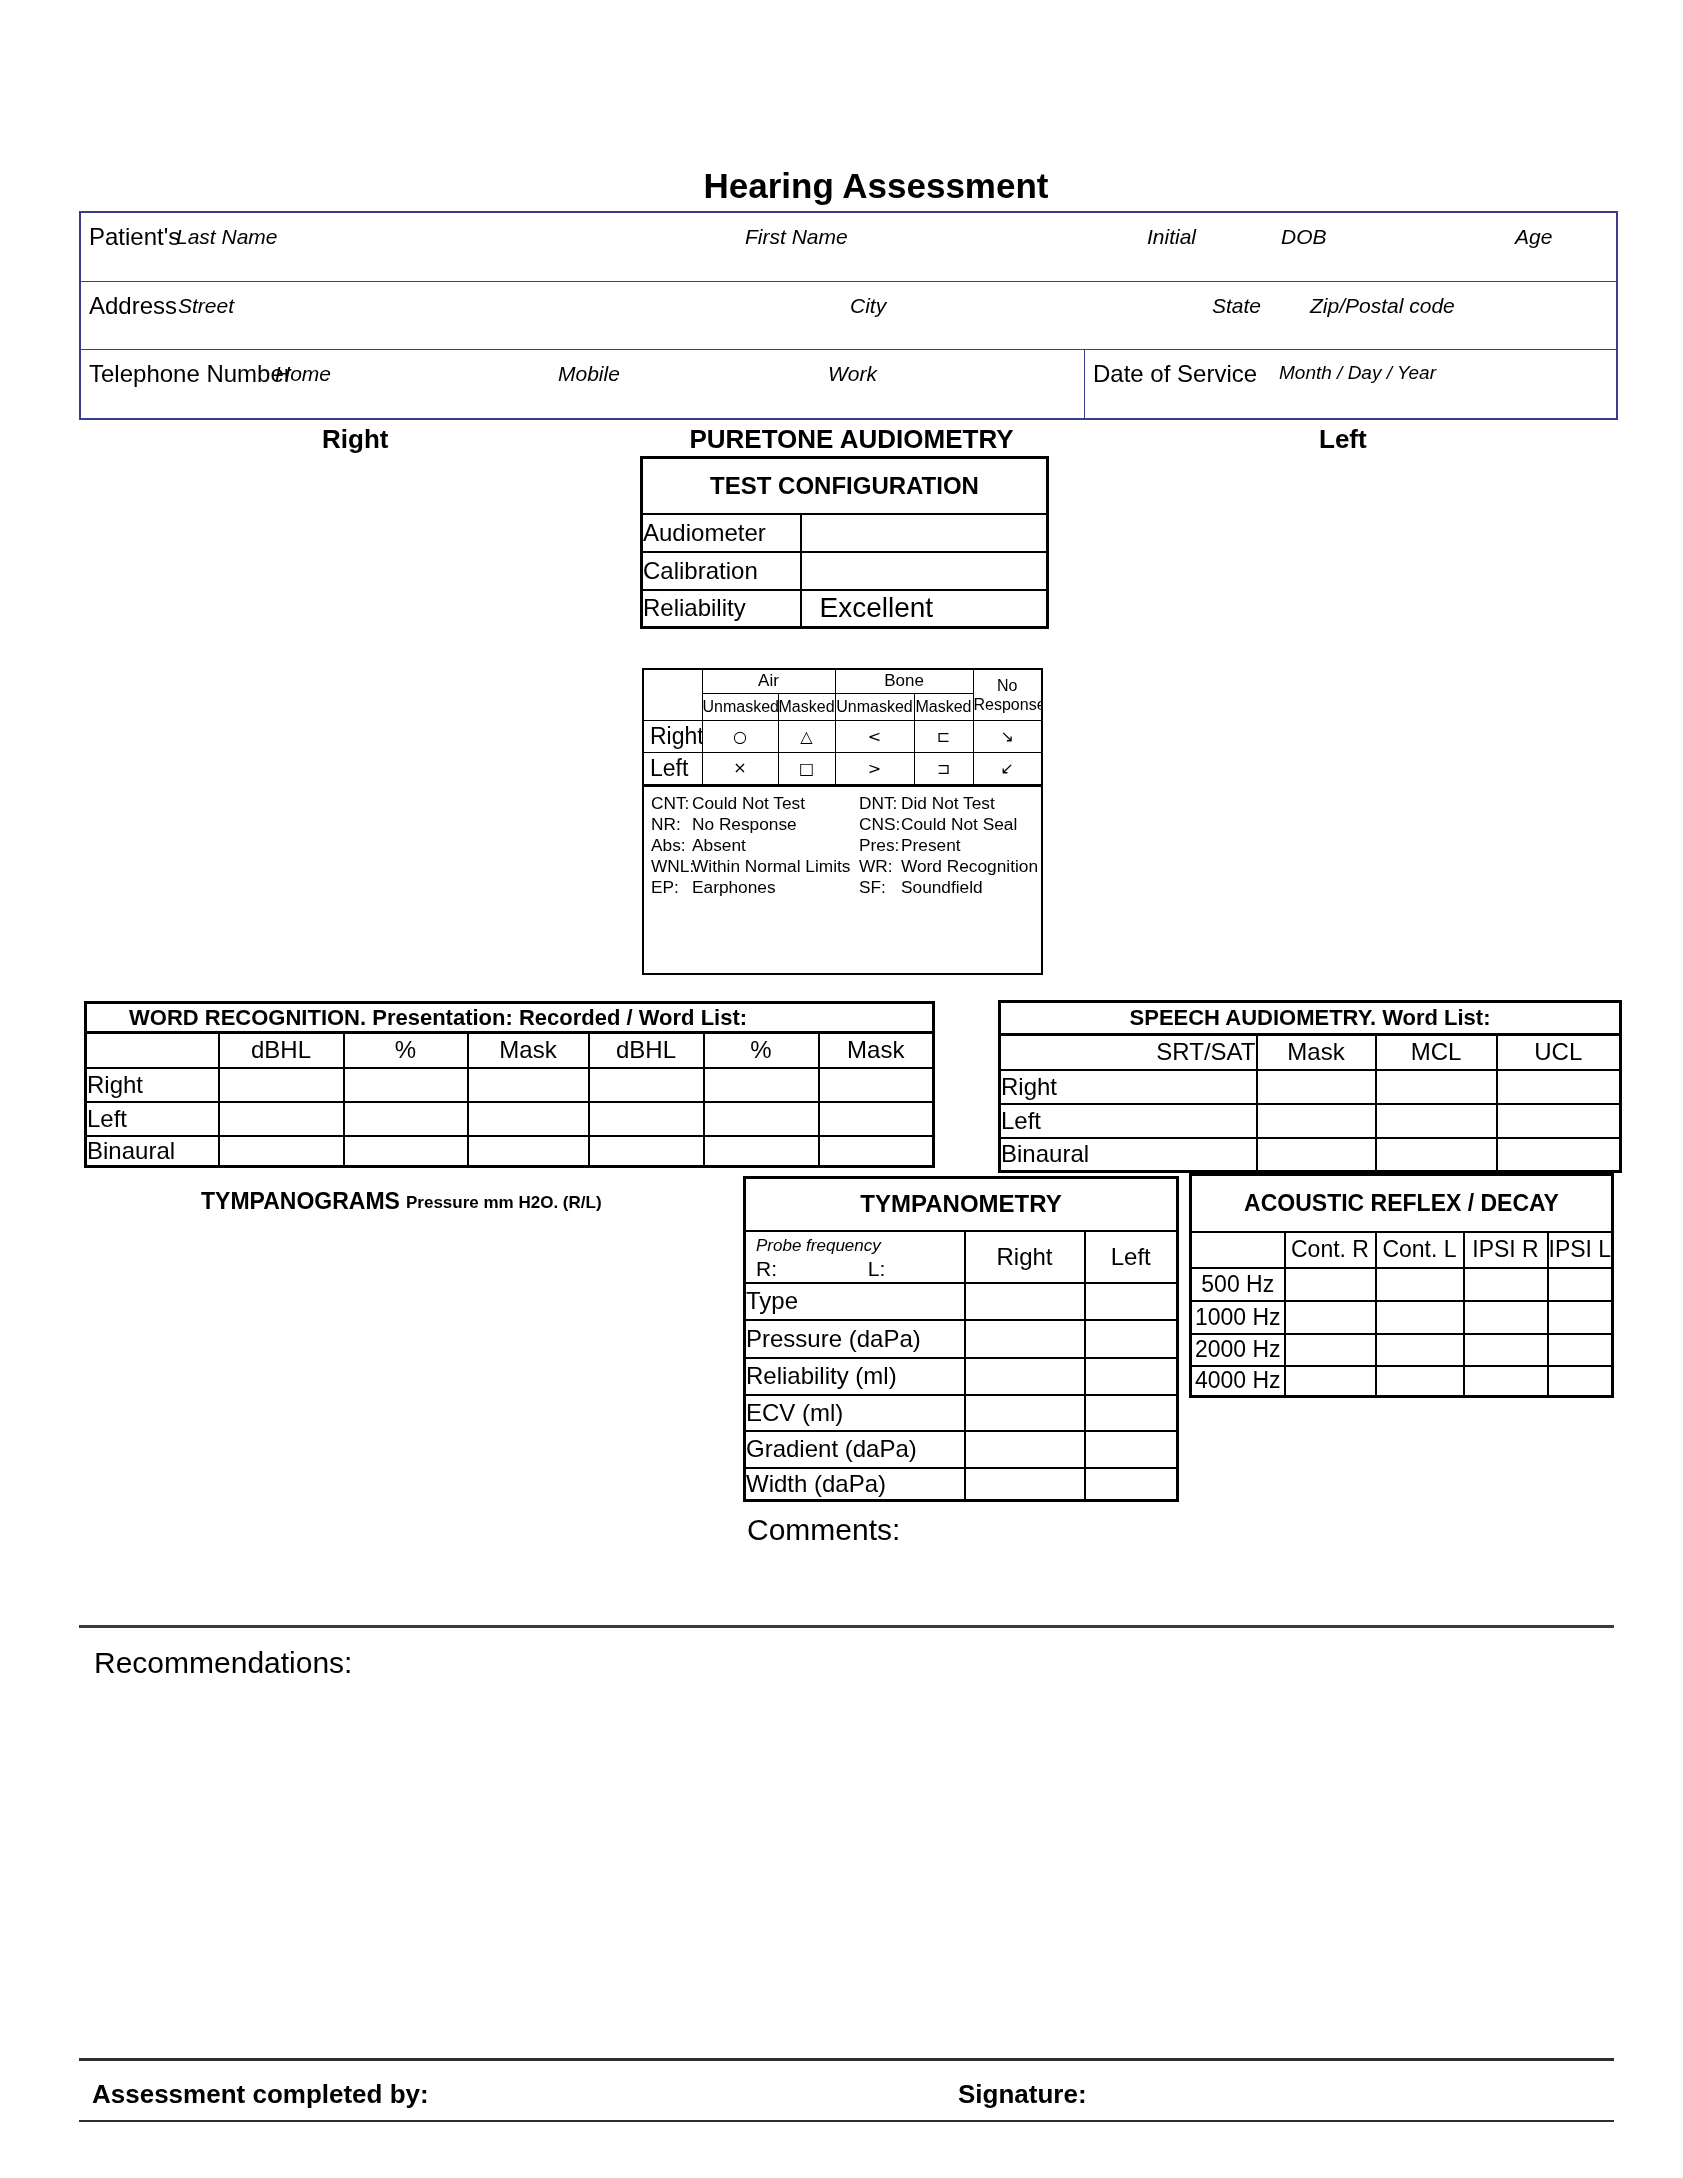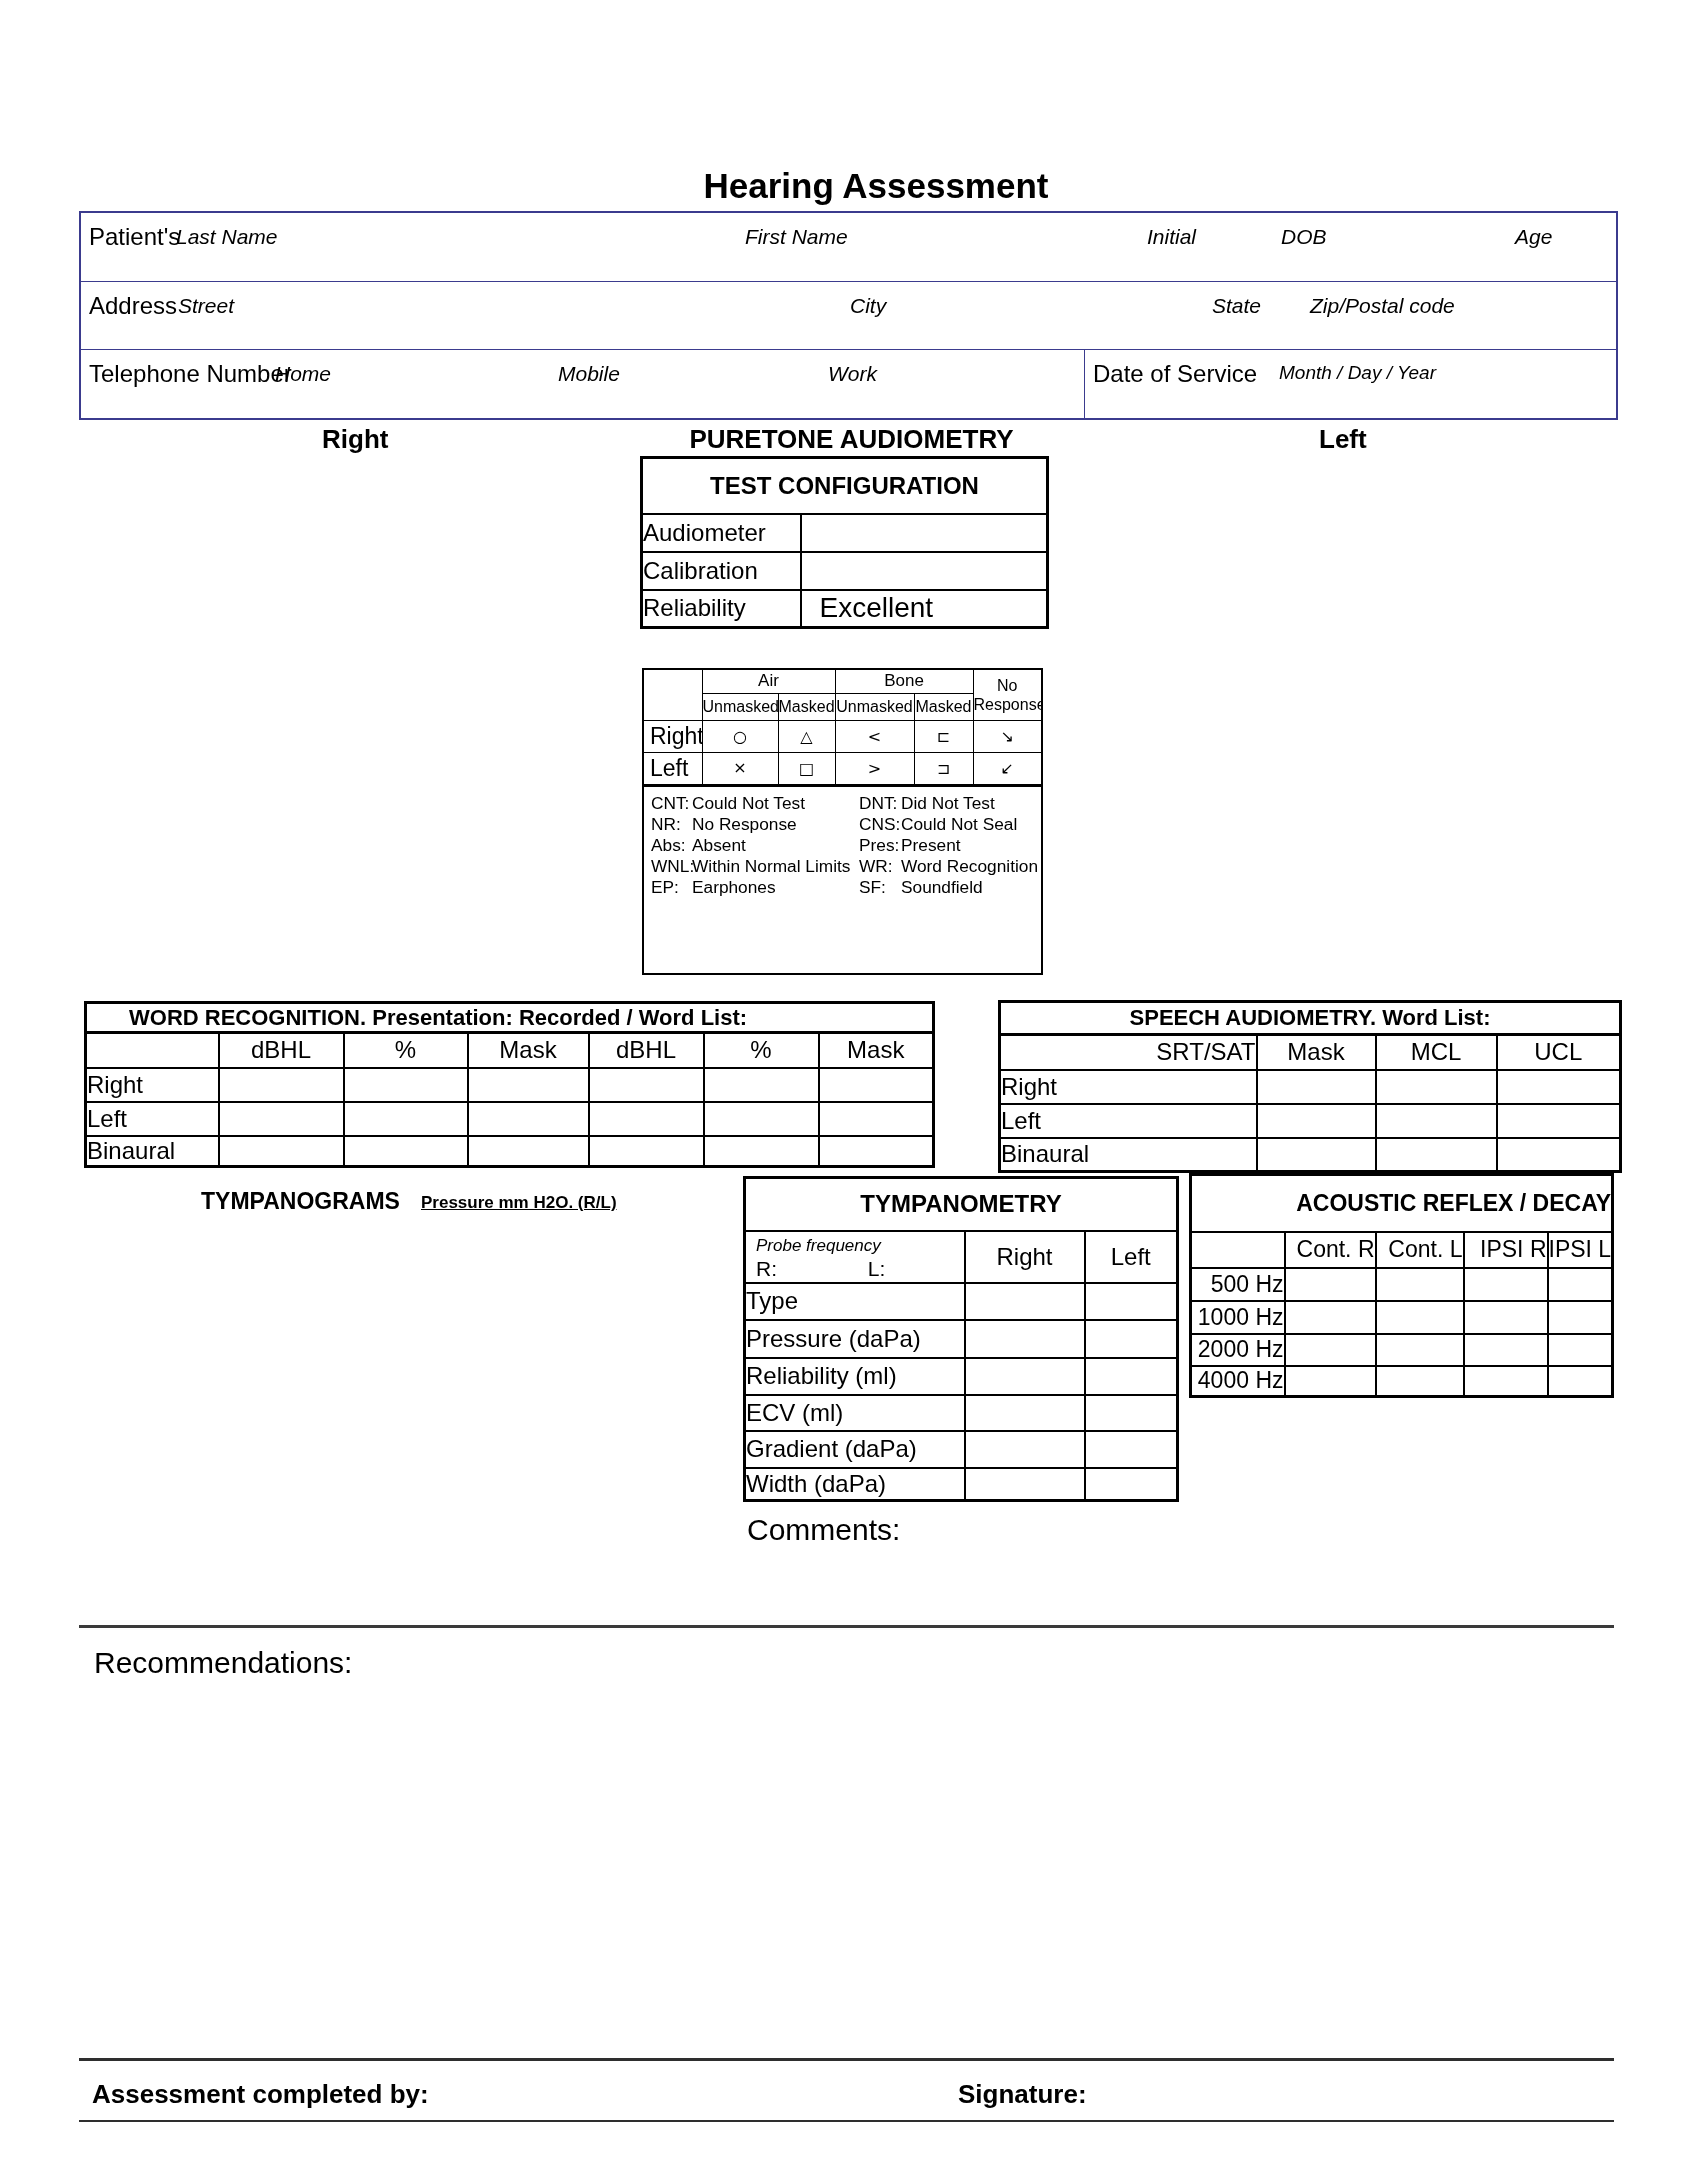--- a/index.html
+++ b/index.html
@@ -63,36 +63,36 @@
   .open-r{border-right:none !important;}
 
   
   #sp-table{left:998px;top:1000px;width:621px;}
   #sp-table col.c1{width:257px}#sp-table col.c2{width:119px}#sp-table col.c3{width:121px}#sp-table col.c4{width:124px}
   #sp-title-cell{font-weight:bold;font-size:22px;border-bottom:3px solid #000;}
   .right-al{text-align:right;padding-right:14px;}
 
   
   #tymps-label{left:201px;top:1188px;font-size:23px;font-weight:bold;}
-  #tymps-sub{left:421px;top:1193px;font-size:17px;font-weight:bold;text-decoration:underline;}
+  #tymps-sub{left:406px;top:1193px;font-size:17px;font-weight:bold;}
 
   
   #ty-table{left:743px;top:1176px;width:433px;}
   #ty-table col.c1{width:220px}#ty-table col.c2{width:120px}#ty-table col.c3{width:93px}
   #probe-cell{vertical-align:top;padding:4px 0 0 10px;}
   #probe-cell .pf{font-style:italic;font-size:17px;line-height:20px;}
   #probe-cell .rl{font-size:21px;line-height:26px;}
   #probe-cell .rl .l-lab{margin-left:85px;}
   .ear-hd{font-size:26px;}
 
   
   #ar-table{left:1189px;top:1173px;width:423px;}
   #ar-table col.c1{width:94px}#ar-table col.c2{width:91px}#ar-table col.c3{width:88px}
   #ar-table col.c4{width:84px}#ar-table col.c5{width:65px}
-  #ar-table td{font-size:23px;text-align:right;}
+  #ar-table td{font-size:23px;}
   #ar-table .t-title{font-size:23px;}
   .freq-lbl{text-align:center;border-radius:7px;}
 
   
   #comments-label{left:747px;top:1513px;font-size:30px;}
   #mid-divider{left:79px;top:1625px;width:1535px;height:3px;background:#3a3a3a;}
   #recommendations-label{left:94px;top:1646px;font-size:30px;}
   #footer-line1{left:79px;top:2058px;width:1535px;height:3px;background:#2e2e2e;}
   #footer-line2{left:79px;top:2120px;width:1535px;height:2px;background:#2e2e2e;}
   #completed-by-label{left:92px;top:2079px;font-size:26px;font-weight:bold;}

